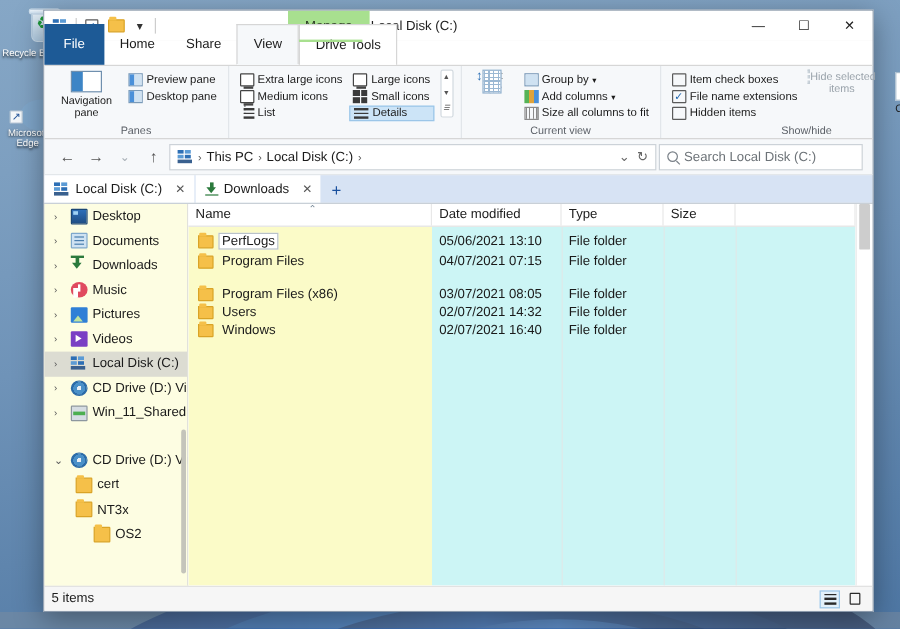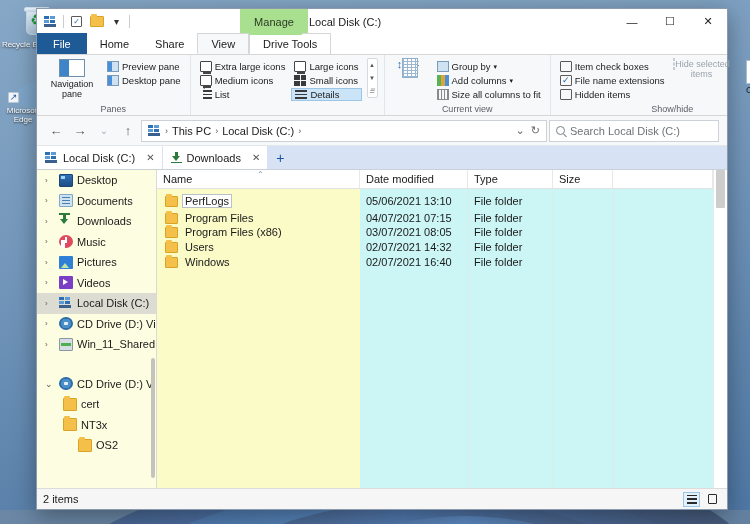--- a/index.html
+++ b/index.html
@@ -83,21 +83,21 @@
                 display:flex; align-items:center; justify-content:center; }
   .wtitle { position:absolute; left:272px; top:0; height:25px; display:flex; align-items:center;
             font-size:11px; color:#202020; }
   .wbtns { position:absolute; right:0; top:0; display:flex; }
   .wbtn { width:38px; height:25px; display:flex; align-items:center; justify-content:center;
           font-size:11px; color:#222; }
 
   
   .ribbon-tabs { height:21px; background:#ffffff; display:flex; align-items:flex-end;
                  position:relative; border-bottom:1px solid #d6d6d6; }
-  .rtab { height:21px; padding:0 13px; display:flex; align-items:center; font-size:11px;
+  .rtab { height:34px; padding:0 13px; display:flex; align-items:center; font-size:11px;
           color:#1b1b1b;margin-top:24px; }
   .rtab.file { background:#1d5a96; color:#fff; padding:0 16px; }
   .rtab.active { background:#f6f8fa; border:1px solid #d6d6d6; border-bottom-color:#f6f8fa;
                  position:relative; z-index:2; }
   .rtab.ctx { background:#ffffff; border:1px solid #d6d6d6; border-bottom:0; }
   .ctxband { position:absolute; left:197px; top:-1px; width:68px; height:2px; background:#a8e08f; }
 
   
   .ribbon { height:61px; background:#f6f8fa; border-bottom:1px solid #d6d6d6;
             display:flex; position:relative; }
@@ -634,21 +634,21 @@
         </div>
         <div class="row" style="position:relative;margin-top:3px">
           <span class="c-name" style="width:203px">
               <span class="fi"></span>
             <span class="nm">Program Files</span>
             </span>
           <span class="cell" style="width:108px">04/07/2021 07:15</span>
           <span class="cell" style="width:85px">File folder</span>
           <span class="cell" style="width:60px"></span>
         </div>
-        <div class="row" style="position:relative;margin-top:0">
+        <div class="row" style="position:relative;margin-top:13px">
           <span class="c-name" style="width:203px">
               <span class="fi"></span>
             <span class="nm">Program Files (x86)</span>
             </span>
           <span class="cell" style="width:108px">03/07/2021 08:05</span>
           <span class="cell" style="width:85px">File folder</span>
           <span class="cell" style="width:60px"></span>
         </div>
         <div class="row" style="position:relative;margin-top:1px">
           <span class="c-name" style="width:203px">
@@ -670,21 +670,21 @@
         </div>
       </div>
     </div>
 
     <div class="vscroll">
       <div class="thumb"></div>
     </div>
   </div>
 
   <div class="status">
-    <span>2 items</span>
+    <span>5 items</span>
     <span class="viewtoggles">
       <span class="vt active">
         <span class="lines3">
             <i></i>
             <i></i>
             <i></i>
           </span>
       </span>
       <span class="vt">
         <span class="bigsq"></span>

